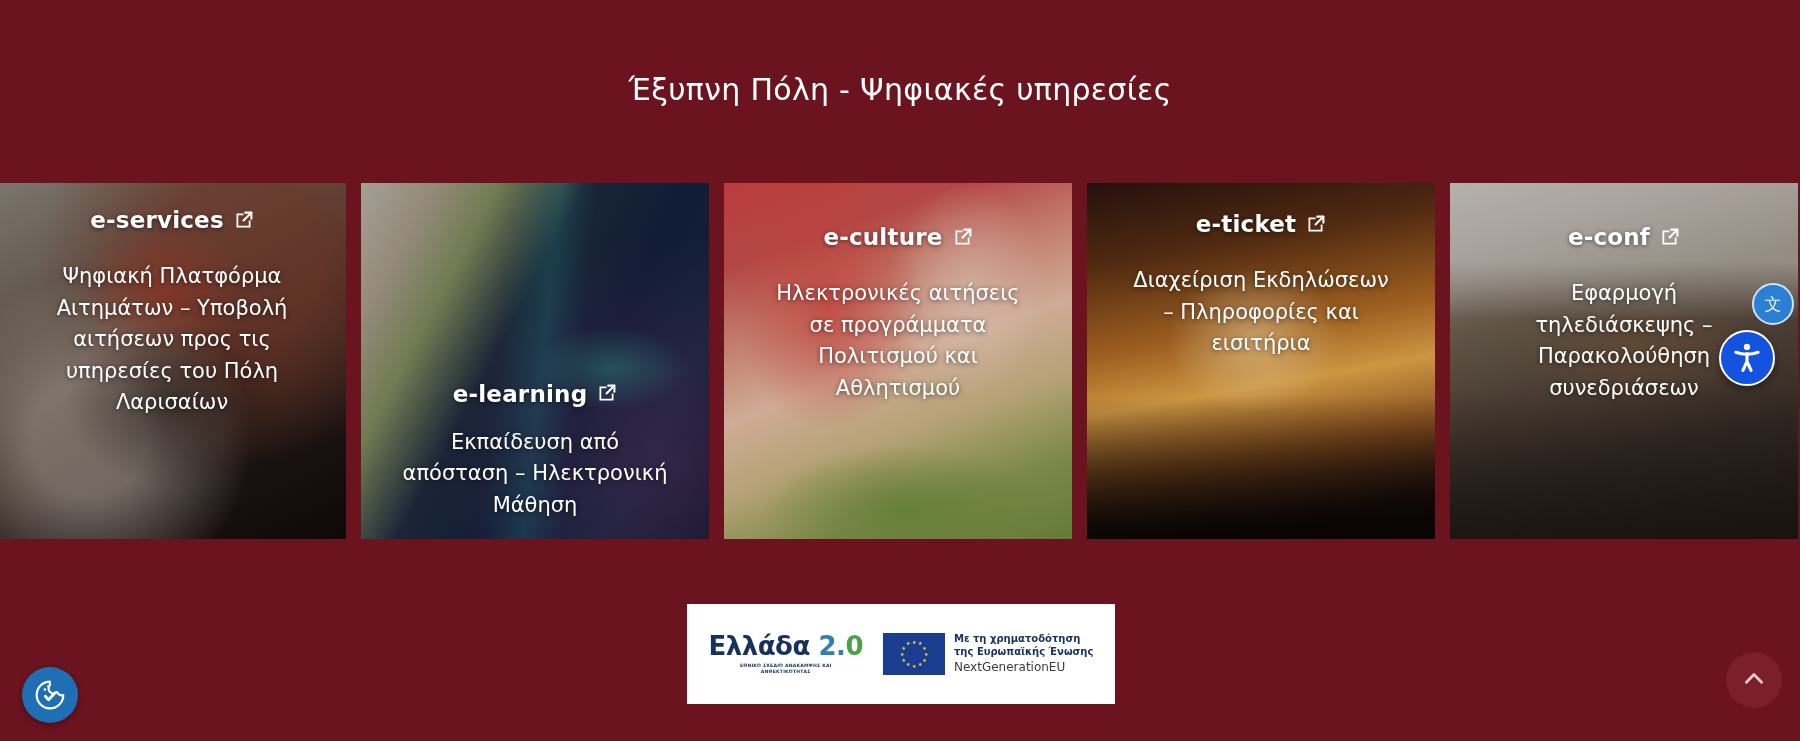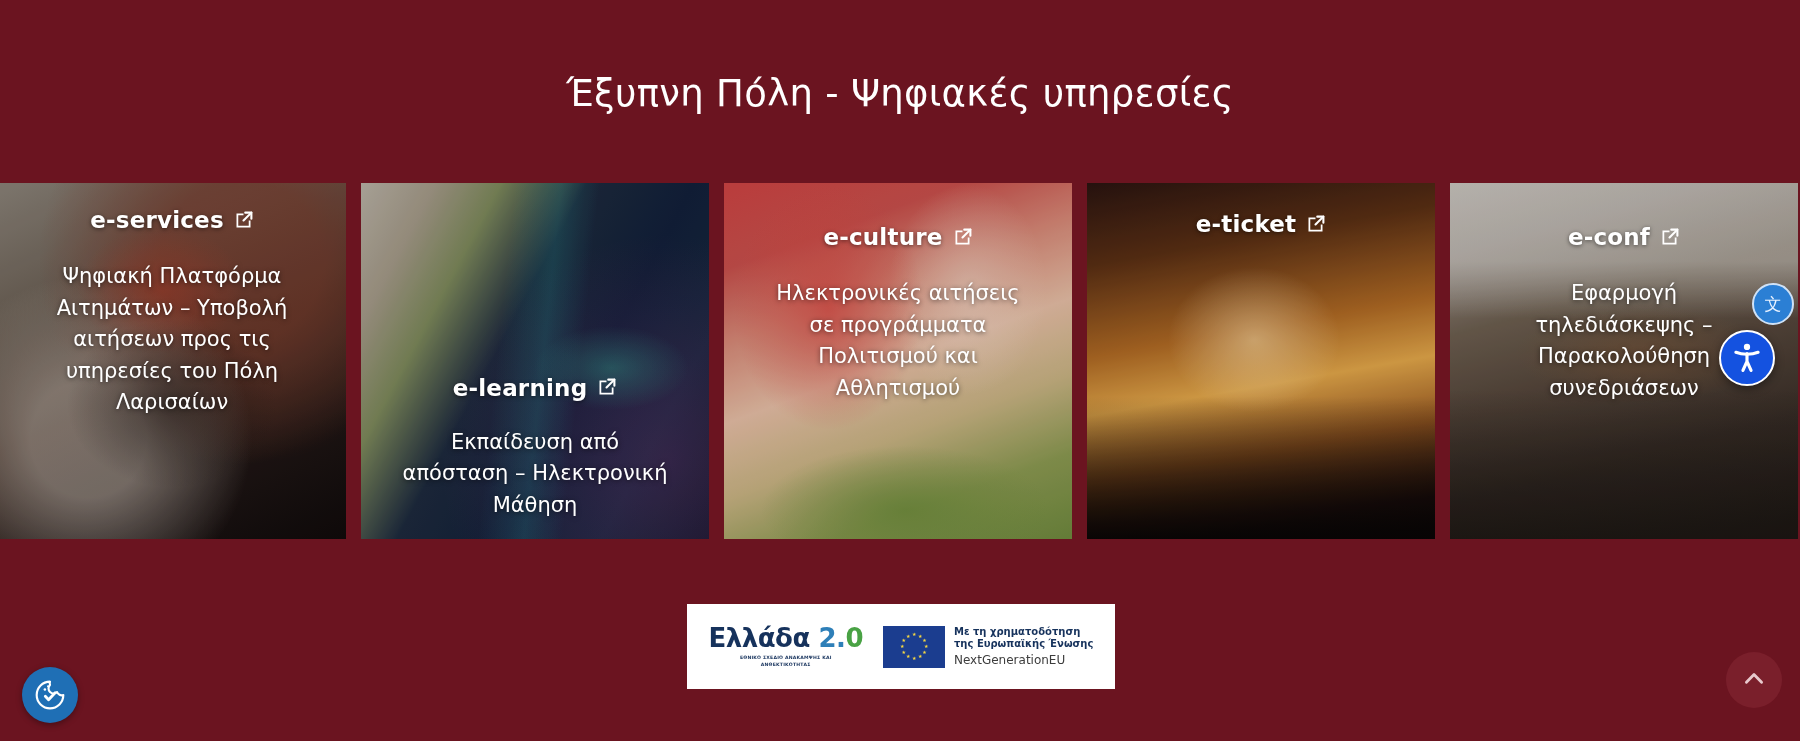--- a/index.html
+++ b/index.html
@@ -10,21 +10,21 @@
     font-family: "DejaVu Sans", "Liberation Sans", sans-serif;
   }
   #root { position: relative; width: 1800px; height: 741px; background: #6b1420; }
 
   
   .section-title {
     position: absolute;
     top: 70px; left: 0; right: 0;
     text-align: center;
     color: #ffffff;
-    font-size: 37px;
+    font-size: 30px;
     font-weight: 400;
     letter-spacing: 0.3px;
     line-height: 1.3;
   }
 
   
   .card-strip {
     position: absolute;
     top: 183px; left: 0;
     width: 1531px; height: 356px;
@@ -78,21 +78,21 @@
     text-shadow: 0 1px 5px rgba(0,0,0,0.6);
     max-width: 270px;
   }
 
   
   .card.c1 .card-body { padding-top: 24px; }
   .card.c2 .card-body { padding-top: 58px; justify-content: flex-end; }
   .card.c3 .card-body { padding-top: 41px; }
   .card.c4 .card-body { padding-top: 28px; }
   .card.c5 .card-body { padding-top: 41px; }
-  .card.c2 .card-desc { margin-top: 26px; }
+  .card.c2 .card-desc { margin-top: 20px; }
 
   
   .bg-eservices {
     background:
       radial-gradient(circle at 26% 72%, rgba(200,190,180,0.55) 0 16%, transparent 45%),
       radial-gradient(circle at 70% 22%, rgba(120,60,45,0.75) 0 22%, transparent 55%),
       linear-gradient(155deg, #8b8379 0%, #6d6257 26%, #3e2b22 52%, #1d1413 78%, #100b0b 100%);
   }
   .bg-eservices::after {
     content: "";
@@ -148,21 +148,21 @@
       radial-gradient(ellipse 180px 70px at 55% 48%, rgba(120,85,55,0.6), transparent 70%),
       linear-gradient(to bottom, transparent 58%, rgba(25,20,17,0.75) 100%);
   }
 
   
   .funding-banner {
     position: absolute;
     top: 604px;
     left: 687px;
     width: 428px;
-    height: 85px;
+    height: 100px;
     background: #ffffff;
     display: flex;
     align-items: center;
     justify-content: center;
     gap: 20px;
     padding: 6px 16px;
     cursor: pointer;
   }
   .greece-logo { display: flex; flex-direction: column; align-items: center; }
   .greece-logo-main {
@@ -325,20 +325,21 @@
         <div class="card-title">
           <span>e-ticket</span>
           <span class="ext-icon">
             <svg viewBox="0 0 24 24" fill="none" stroke="#ffffff" stroke-width="2.4" stroke-linecap="round" stroke-linejoin="round">
               <path d="M4 4 h8 v2 H6 v12 h12 v-6 h2 v8 H4 Z" fill="#ffffff" stroke="none"></path>
               <path d="M14 3 h7 v7"></path>
               <path d="M21 3 L12 12"></path>
             </svg>
           </span>
         </div>
+        <div class="card-desc">Διαχείριση Εκδηλώσεων – Πληροφορίες και εισιτήρια</div>
       </div>
     </a>
 
     <a class="card c5">
       <div class="card-bg bg-econf"></div>
       <div class="card-veil"></div>
       <div class="card-body">
         <div class="card-title">
           <span>e-conf</span>
           <span class="ext-icon">

